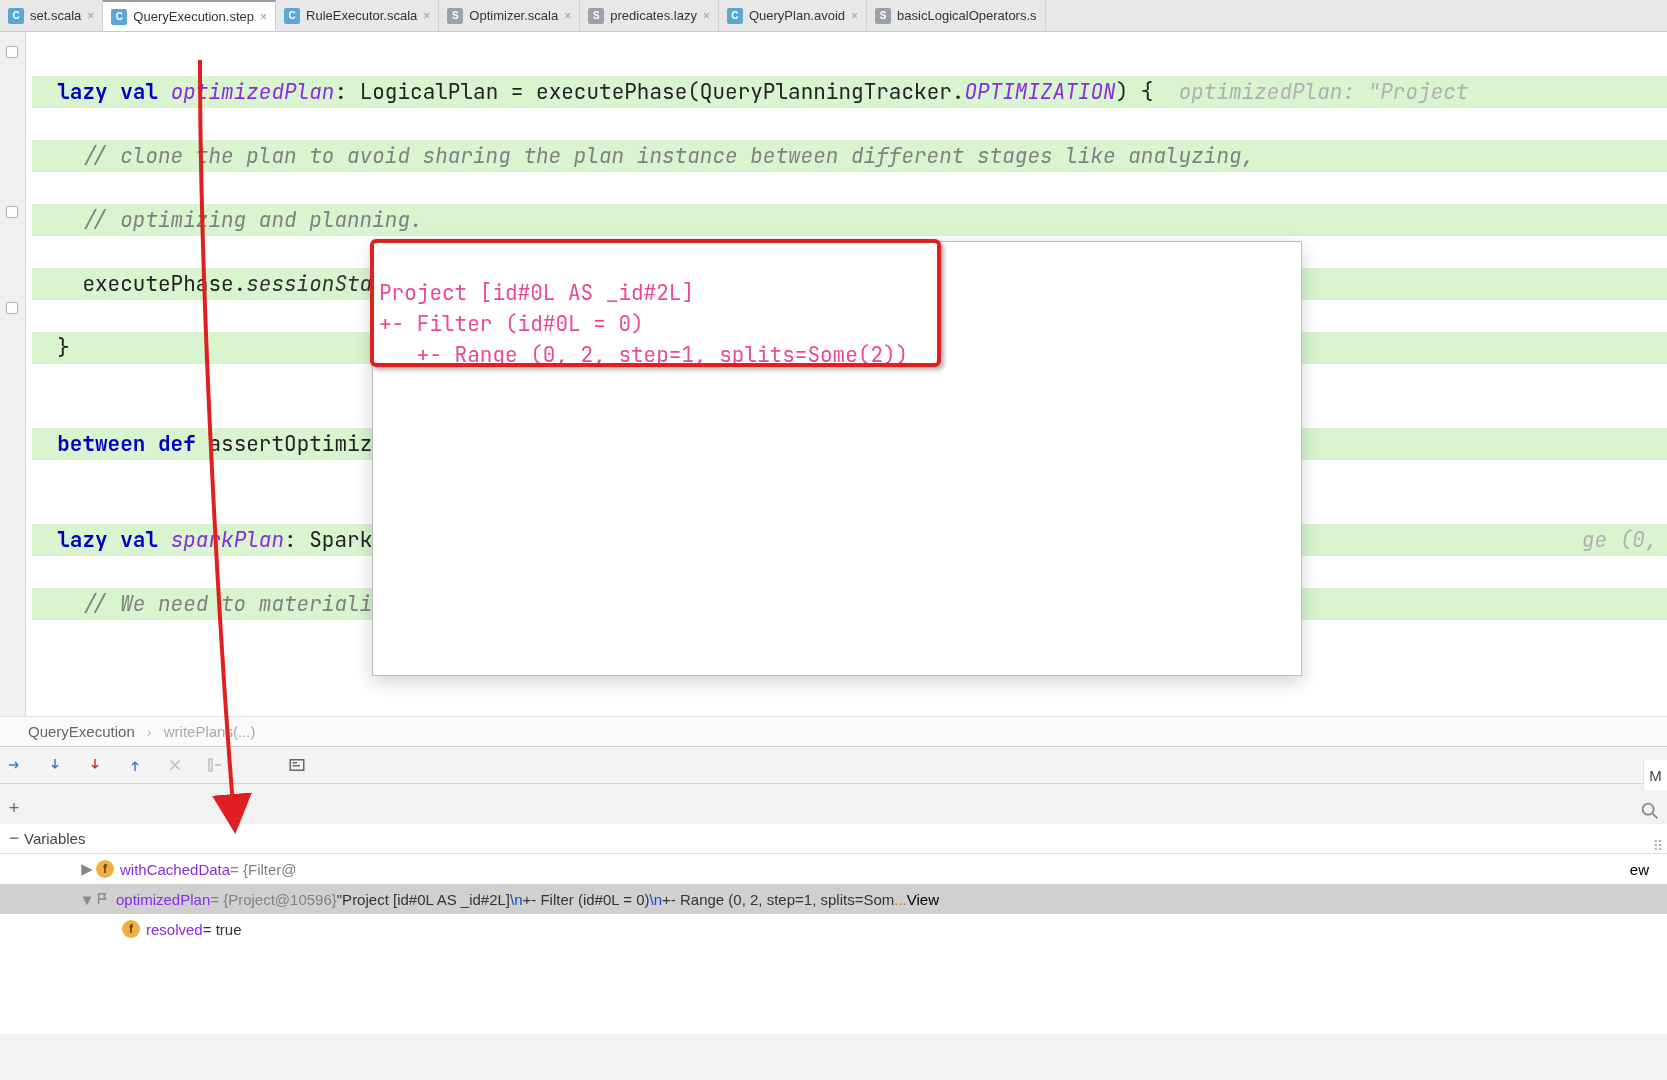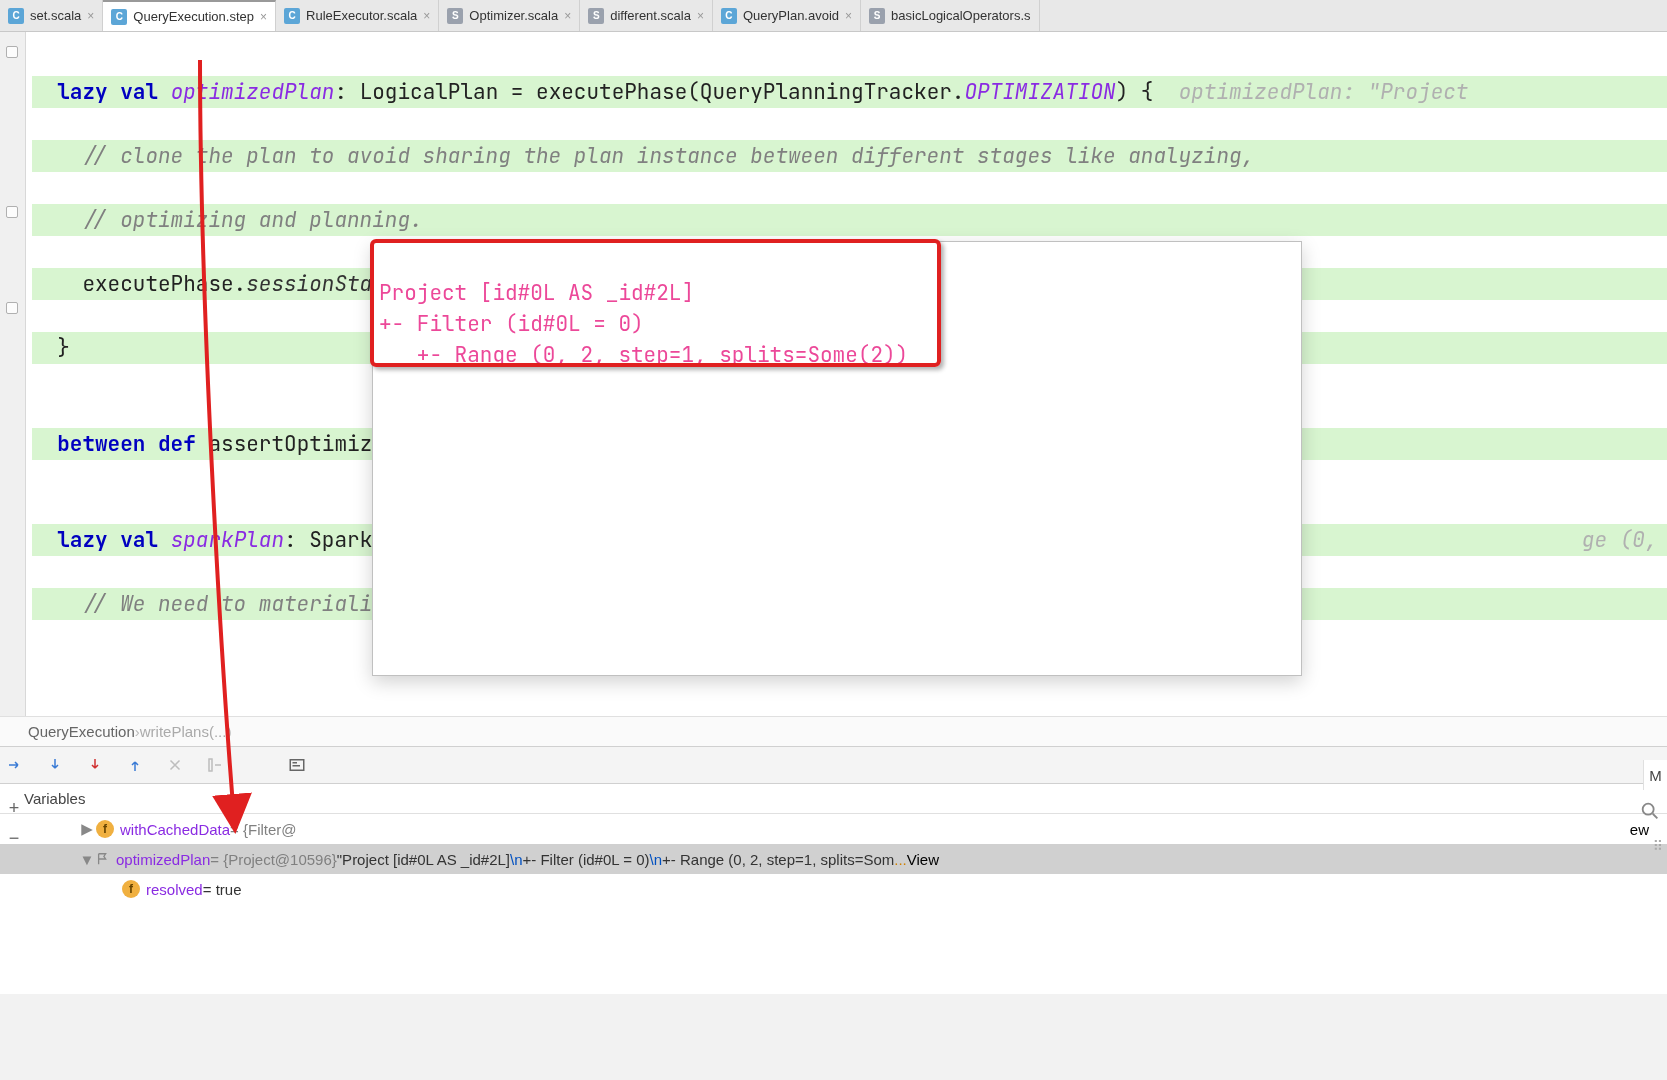--- a/index.html
+++ b/index.html
@@ -83,20 +83,21 @@
   .comment { color: #808080; font-style: italic; }
   .hint { color: #b0b0b0; font-style: italic; }
   .method-italic { font-style: italic; color: #333; }
   .breadcrumb {
     height: 30px;
     background: #fafafa;
     border-top: 1px solid #e0e0e0;
     display: flex;
     align-items: center;
     padding-left: 28px;
+    gap: 12px;
     color: #666;
     font-size: 15px;
   }
   .breadcrumb .sep { color: #bbb; }
   
   .tooltip {
     position: absolute;
     left: 372px; top: 241px;
     width: 930px; height: 435px;
     background: #fff;
@@ -146,20 +147,21 @@
   .variables-header {
     height: 30px;
     background: #fff;
     border-bottom: 1px solid #e0e0e0;
     display: flex;
     align-items: center;
     padding-left: 24px;
     color: #444;
     font-size: 15px;
     justify-content: space-between;
+    margin-top: 40px;
   }
   .variables-body {
     background: #fff;
     position: relative;
     height: 180px;
     font-size: 15px;
   }
   .var-row {
     display: flex;
     align-items: center;
@@ -252,21 +254,21 @@
     <span class="fileicon fi-s">
         <span>S</span>
       </span>
     <span>Optimizer.scala</span>
     <span class="close">×</span>
   </div>
   <div class="tab">
     <span class="fileicon fi-s">
         <span>S</span>
       </span>
-    <span>different.scala</span>
+    <span>predicates.lazy</span>
     <span class="close">×</span>
   </div>
   <div class="tab">
     <span class="fileicon fi-c">
         <span>C</span>
       </span>
     <span>QueryPlan.avoid</span>
     <span class="close">×</span>
   </div>
   <div class="tab">

